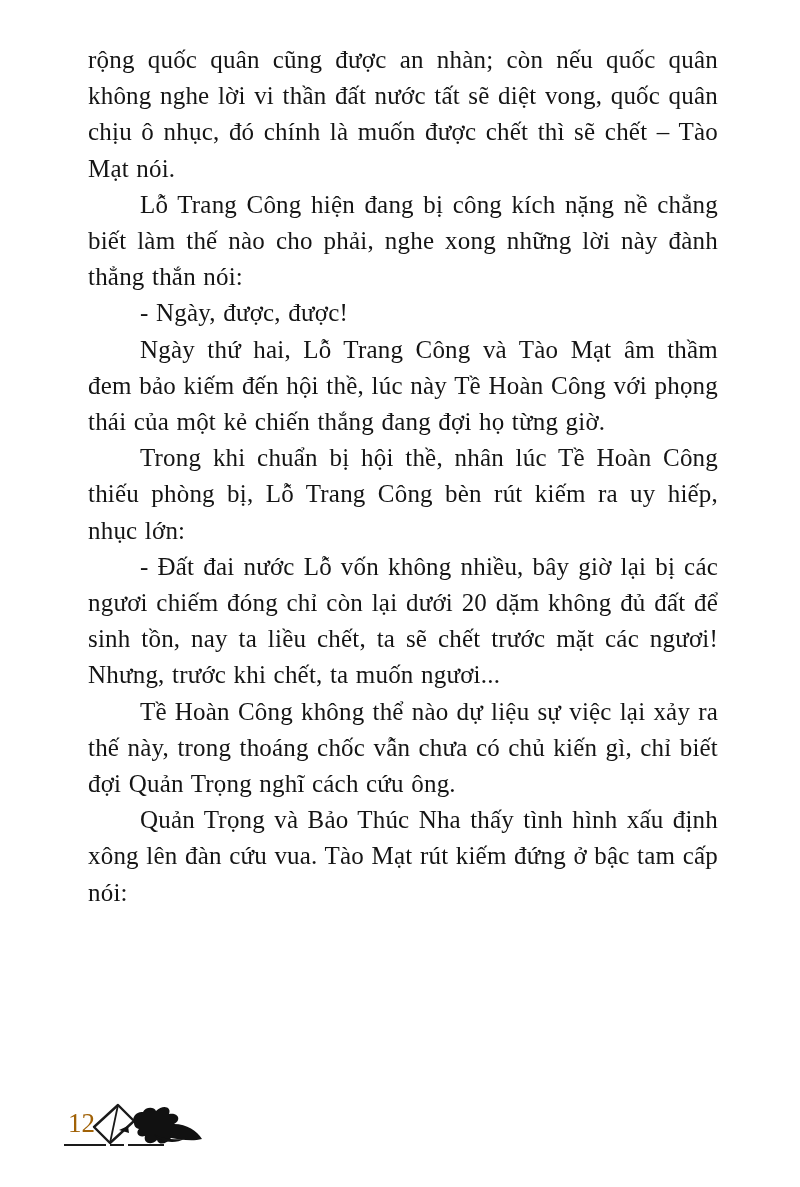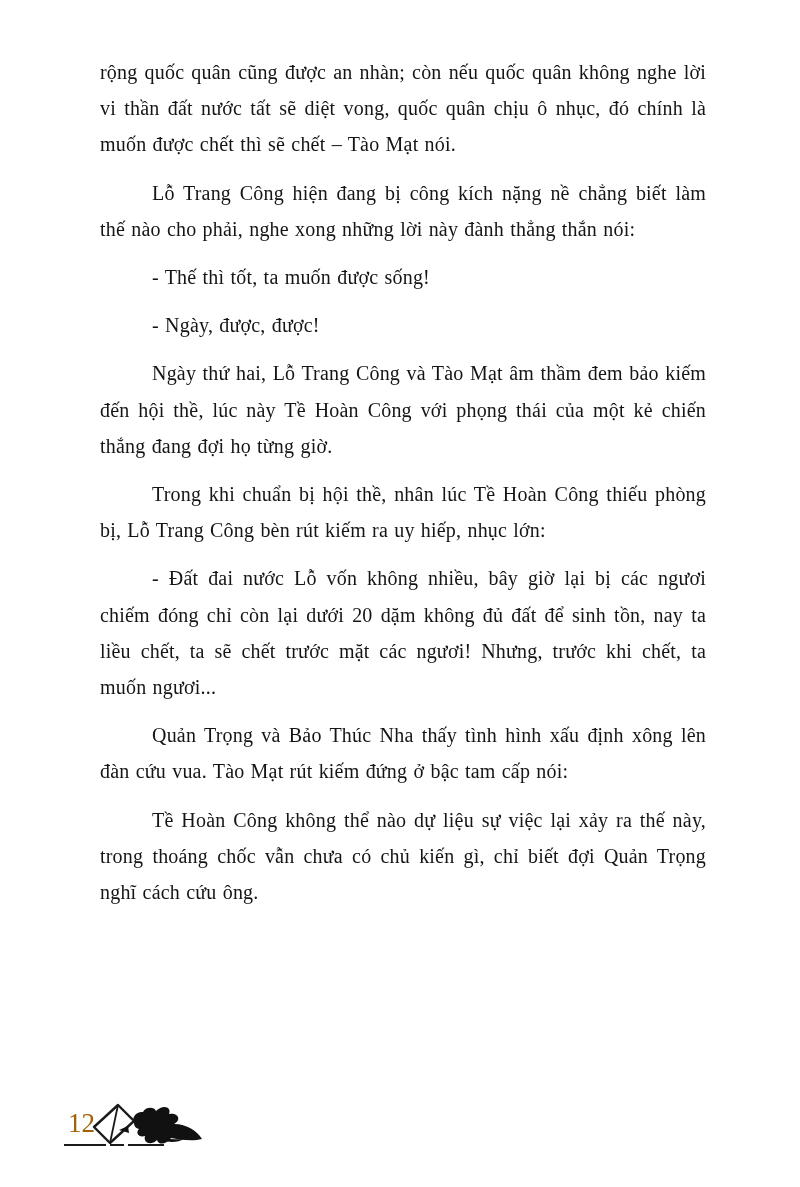--- a/index.html
+++ b/index.html
@@ -20,22 +20,22 @@
     inset: 0;
     background: #ffffff;
   }
   .text-block {
     position: absolute;
     left: 88px;
     top: 42px;
     width: 630px;
   }
   .text-block p {
-    margin: 12px;
-    font-size: 20px;
+    margin: 0;
+    font-size: 25px;
     line-height: 36.2px;
     text-align: justify;
     text-justify: inter-word;
     letter-spacing: 0.2px;
     word-spacing: 1px;
   }
   .text-block p.indent {
     text-indent: 52px;
   }
   .footer {
@@ -60,27 +60,26 @@
   }
 </style>
 </head>
 <body>
 
 <div class="page">
 
   <div class="text-block">
     <p>rộng quốc quân cũng được an nhàn; còn nếu quốc quân không nghe lời vi thần đất nước tất sẽ diệt vong, quốc quân chịu ô nhục, đó chính là muốn được chết thì sẽ chết – Tào Mạt nói.</p>
     <p class="indent">Lỗ Trang Công hiện đang bị công kích nặng nề chẳng biết làm thế nào cho phải, nghe xong những lời này đành thẳng thắn nói:</p>
-    <p class="indent">- Thế thì tốt, ta muốn được sống!</p>
     <p class="indent">- Ngày, được, được!</p>
     <p class="indent">Ngày thứ hai, Lỗ Trang Công và Tào Mạt âm thầm đem bảo kiếm đến hội thề, lúc này Tề Hoàn Công với phọng thái của một kẻ chiến thắng đang đợi họ từng giờ.</p>
     <p class="indent">Trong khi chuẩn bị hội thề, nhân lúc Tề Hoàn Công thiếu phòng bị, Lỗ Trang Công bèn rút kiếm ra uy hiếp, nhục lớn:</p>
     <p class="indent">- Đất đai nước Lỗ vốn không nhiều, bây giờ lại bị các ngươi chiếm đóng chỉ còn lại dưới 20 dặm không đủ đất để sinh tồn, nay ta liều chết, ta sẽ chết trước mặt các ngươi! Nhưng, trước khi chết, ta muốn ngươi...</p>
+    <p class="indent">Tề Hoàn Công không thể nào dự liệu sự việc lại xảy ra thế này, trong thoáng chốc vẫn chưa có chủ kiến gì, chỉ biết đợi Quản Trọng nghĩ cách cứu ông.</p>
     <p class="indent">Quản Trọng và Bảo Thúc Nha thấy tình hình xấu định xông lên đàn cứu vua. Tào Mạt rút kiếm đứng ở bậc tam cấp nói:</p>
-    <p class="indent">Tề Hoàn Công không thể nào dự liệu sự việc lại xảy ra thế này, trong thoáng chốc vẫn chưa có chủ kiến gì, chỉ biết đợi Quản Trọng nghĩ cách cứu ông.</p>
   </div>
 
   <div class="footer">
     <svg class="ornament" width="140" height="56" viewBox="0 0 140 56" aria-hidden="true">
 
       <path d="M2 47 h42 M48 47 h14 M66 47 h36" stroke="#1a1a1a" stroke-width="2" fill="none"></path>
 
       <path d="M56 7 L32 29 L48 45 L72 23 Z" fill="#ffffff" stroke="#1a1a1a" stroke-width="2.4" stroke-linejoin="round"></path>
       <path d="M56 7 L48 45" stroke="#1a1a1a" stroke-width="1.8" fill="none"></path>
 

